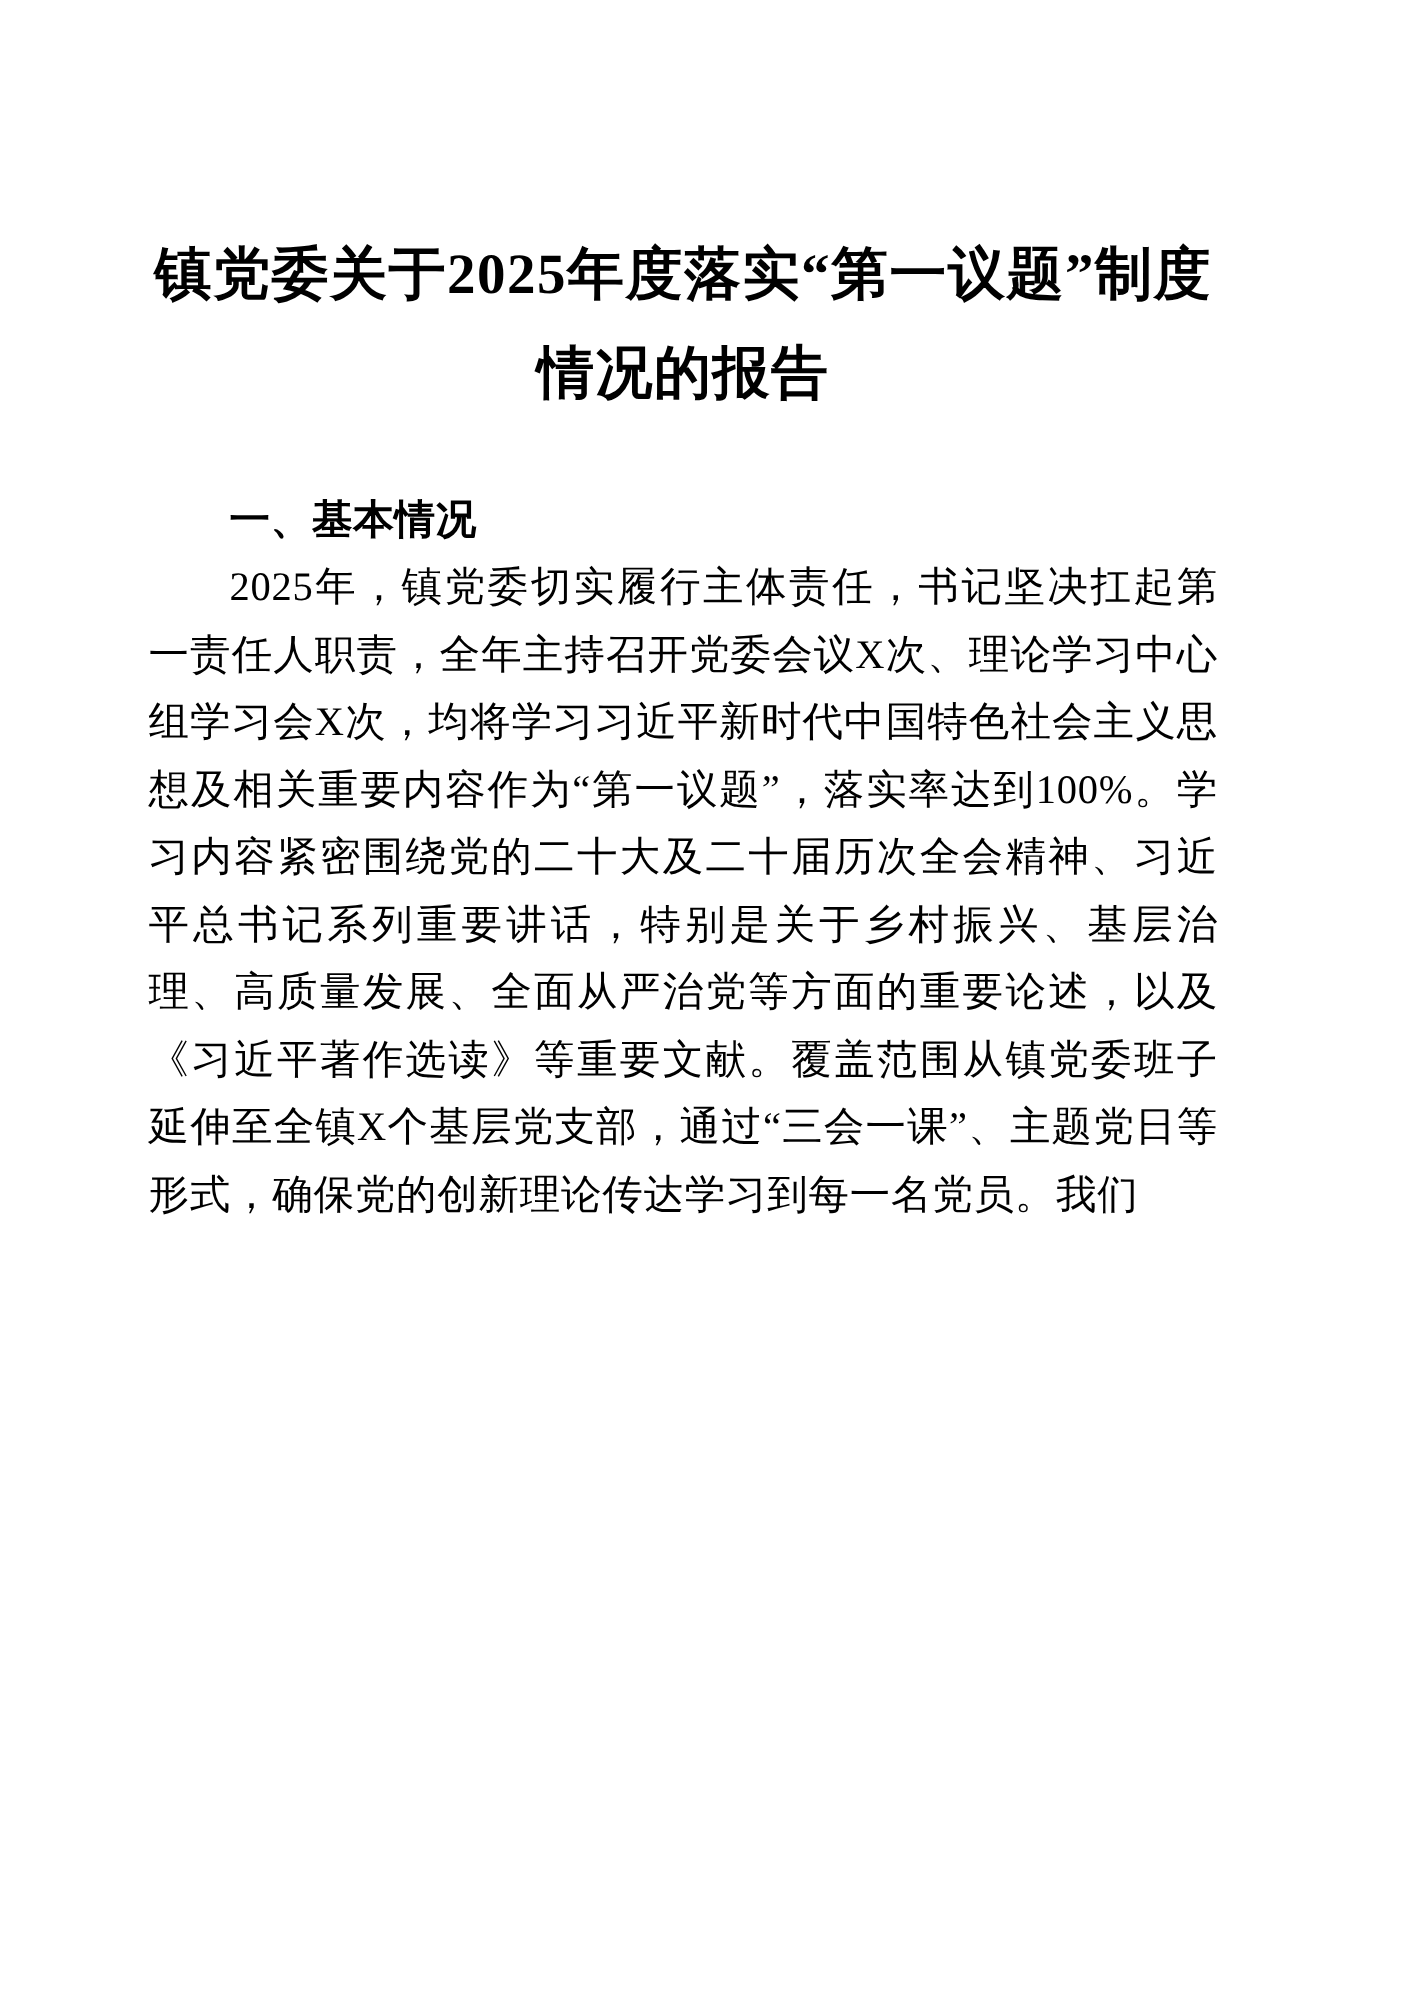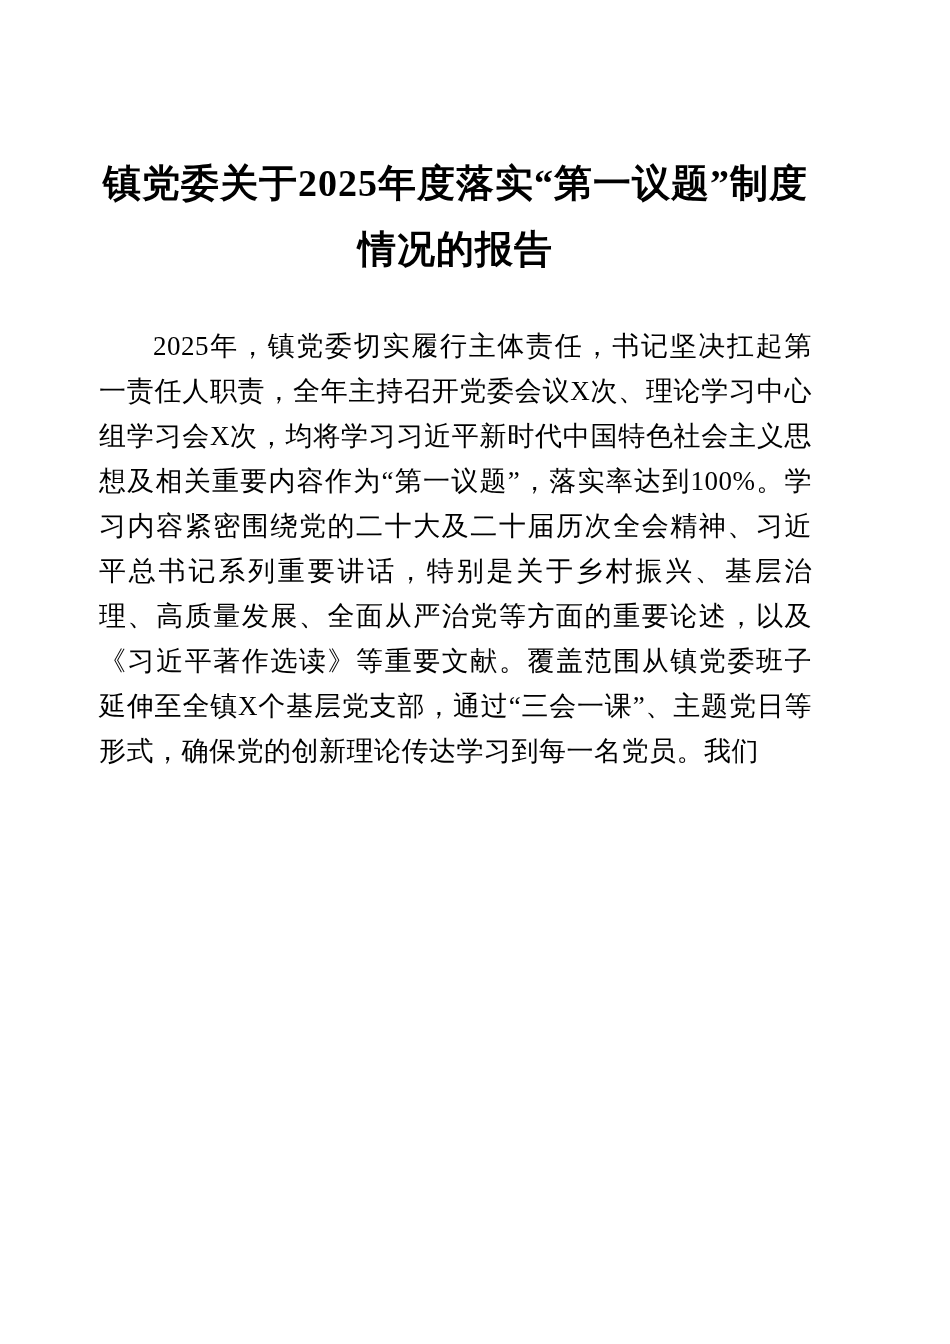--- a/index.html
+++ b/index.html
@@ -45,15 +45,16 @@
     font-family: "Liberation Sans", "DejaVu Sans", sans-serif;
   }
 </style>
 </head>
 <body>
 
 <div class="page">
   <h1 class="doc-title">镇党委关于2025年度落实“第一议题”制度情况的报告</h1>
 
 
+  <h2 class="heading">一、基本情况</h2>
 
   <p class="para">2025年，镇党委切实履行主体责任，书记坚决扛起第一责任人职责，全年主持召开党委会议X次、理论学习中心组学习会X次，均将学习习近平新时代中国特色社会主义思想及相关重要内容作为“第一议题”，落实率达到100%。学习内容紧密围绕党的二十大及二十届历次全会精神、习近平总书记系列重要讲话，特别是关于乡村振兴、基层治理、高质量发展、全面从严治党等方面的重要论述，以及《习近平著作选读》等重要文献。覆盖范围从镇党委班子延伸至全镇X个基层党支部，通过“三会一课”、主题党日等形式，确保党的创新理论传达学习到每一名党员。我们</p>
 </div>
 
 </body></html>

